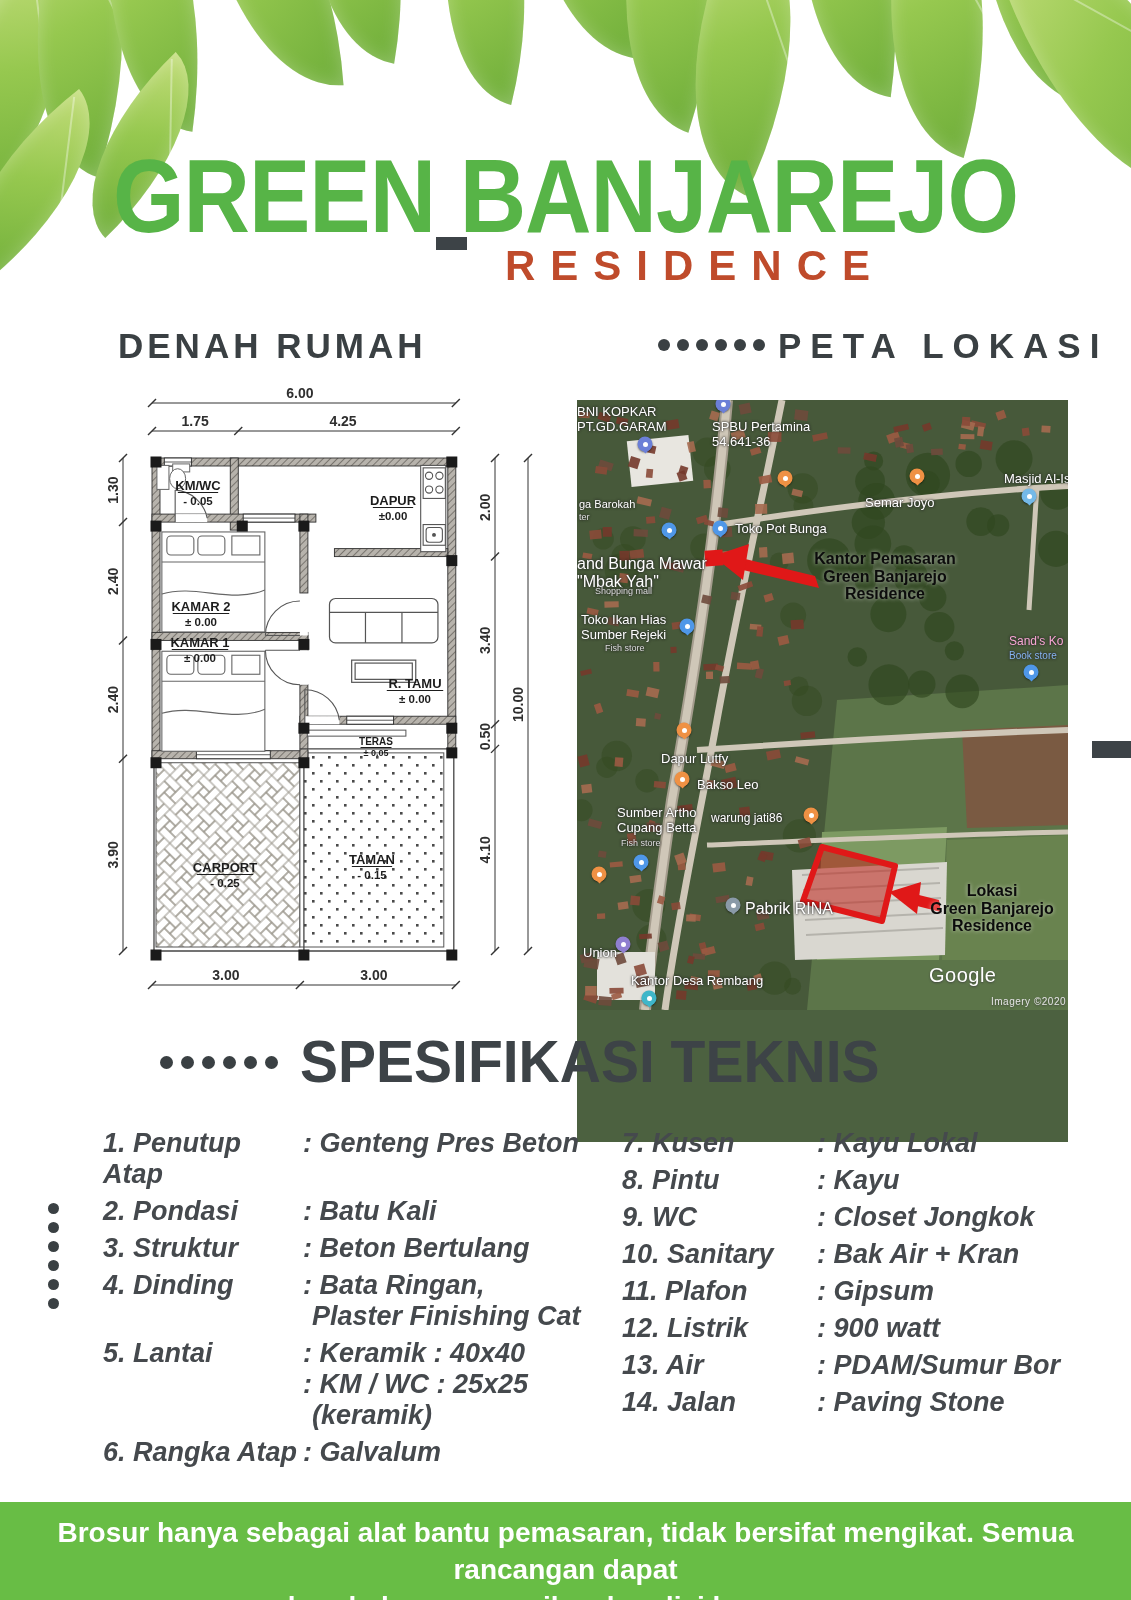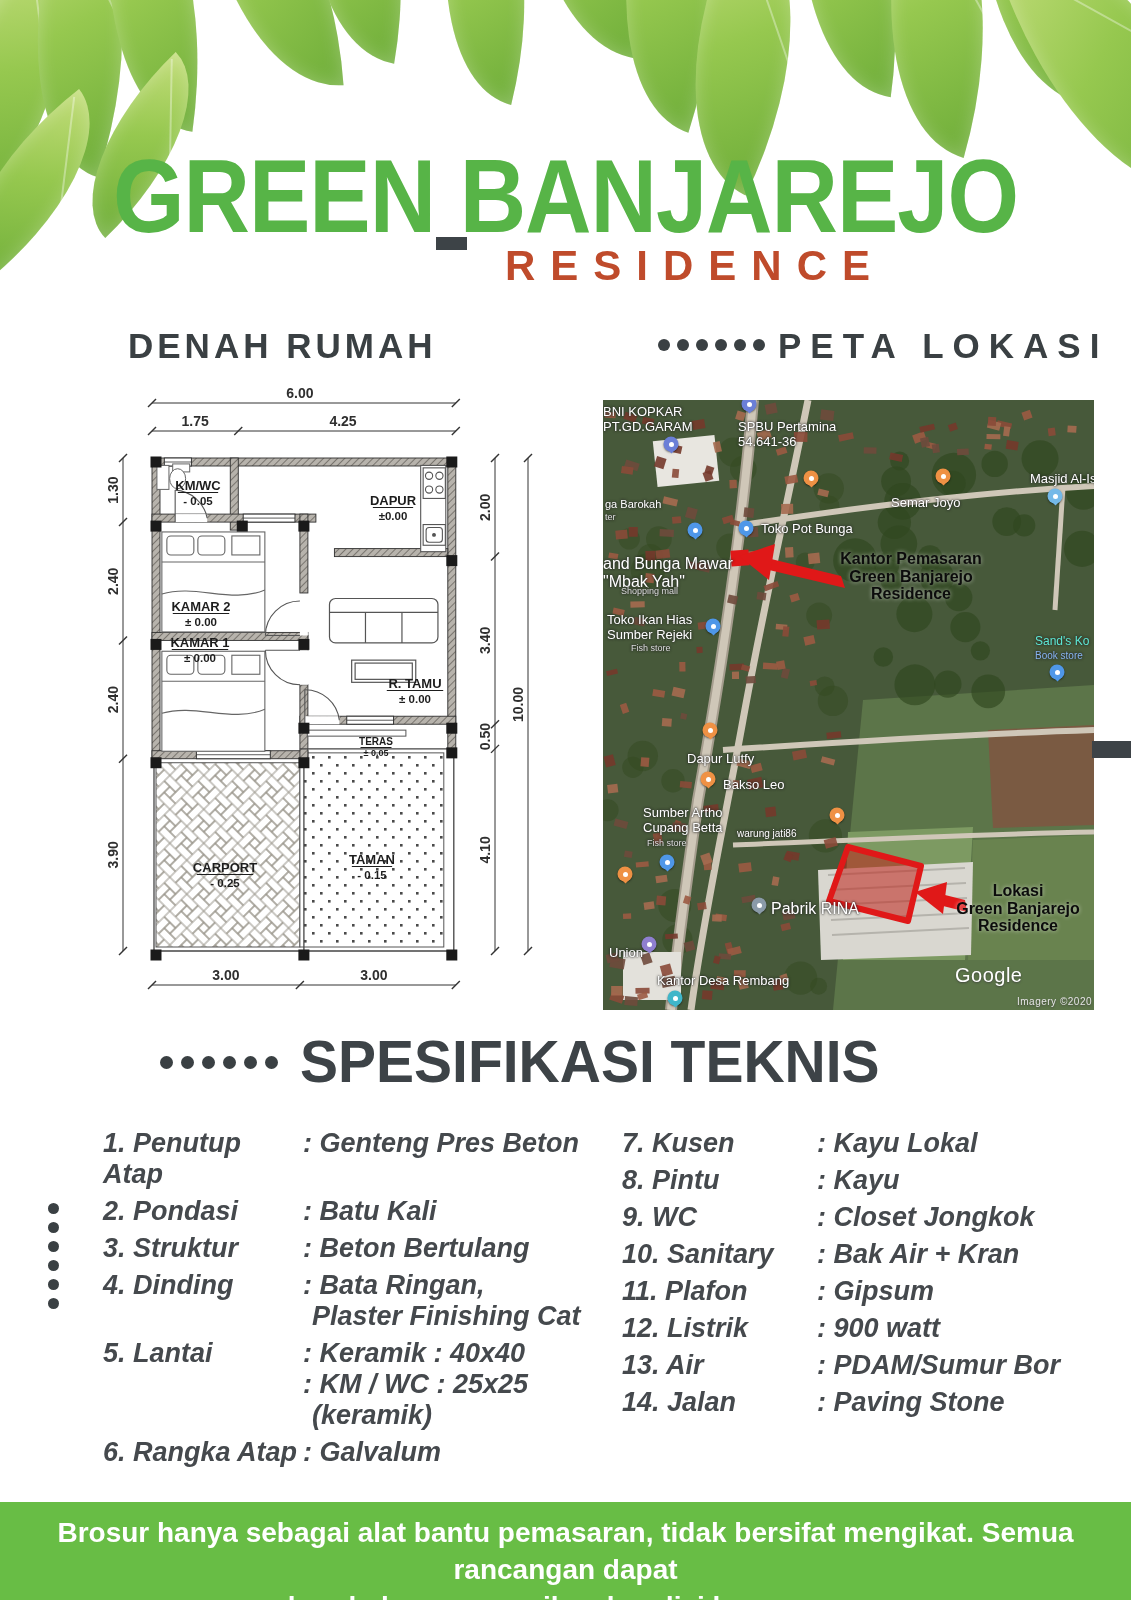--- a/index.html
+++ b/index.html
@@ -17,21 +17,21 @@
      transform-origin:top;white-space:nowrap;}
   .brand-sub{position:absolute;left:505px;top:242px;font-size:42px;font-weight:900;
      letter-spacing:15px;white-space:nowrap;}
   .brand-dash{position:absolute;left:436px;top:237px;width:31px;height:13px;background:#3d4347;}
   
   .sec-head{position:absolute;color:#3a4043;font-weight:900;white-space:nowrap;}
   .dots{position:absolute;display:flex;gap:7px;}
   .dots i{width:12px;height:12px;border-radius:50%;background:#3a4043;display:block;}
   .dots.vert{flex-direction:column;gap:8px;}
   
-  .map{position:absolute;left:603px;top:400px;width:491px;height:610px;overflow:hidden;
+  .map{position:absolute;left:577px;top:400px;width:491px;height:742px;overflow:hidden;
        background:#4c6140;}
   .map svg{position:absolute;left:0;top:0;}
   .map-label{position:absolute;color:#fff;font-weight:500;line-height:1.12;
       text-shadow:0 0 3px rgba(40,40,40,.9),0 0 2px rgba(40,40,40,.9);white-space:nowrap;}
   .map-note{position:absolute;color:#0c0c0c;font-weight:900;font-size:16px;line-height:1.1;
       text-align:center;transform:translateX(-50%);white-space:nowrap;text-shadow:0 0 4px rgba(255,255,255,.6);}
   .pin{position:absolute;width:15px;height:15px;border-radius:50%;transform:translate(-50%,-50%);
        box-shadow:0 1px 2px rgba(0,0,0,.5);}
   .pin:before{content:"";position:absolute;left:50%;top:100%;transform:translate(-50%,-2px);
        border:4px solid transparent;border-top:6px solid inherit;border-top-color:inherit;}
@@ -93,21 +93,21 @@
       </div>
       <div class="leaf" style="left: 98px; top: 55px; width: 85px; height: 180px; transform: rotate(46deg);">
         <i></i>
       </div>
     </div>
 
   <div class="brand-title" style="color: rgb(87, 180, 71);">GREEN BANJAREJO</div>
   <div class="brand-dash"></div>
   <div class="brand-sub" style="color: rgb(191, 75, 43);">RESIDENCE</div>
 
-  <div class="sec-head" style="left:128px;top:326px;font-size:35px;letter-spacing:4px;">DENAH RUMAH</div>
+  <div class="sec-head" style="left:118px;top:326px;font-size:35px;letter-spacing:4px;">DENAH RUMAH</div>
   <div class="dots" style="left:658px;top:339px;">
     <i></i>
       <i></i>
       <i></i>
       <i></i>
       <i></i>
       <i></i>
     </div>
   <div class="sec-head" style="left:778px;top:326px;font-size:35px;letter-spacing:9px;">PETA LOKASI</div>
 
@@ -600,40 +600,40 @@
       <div class="map-label" style="left: 18px; top: 186px; font-size: 9px; color: rgb(220, 220, 220);">
         <div>Shopping mall</div>
       </div>
       <div class="map-label" style="left: 4px; top: 213px; font-size: 13px; color: rgb(255, 255, 255);">
         <div>Toko Ikan Hias</div>
         <div>Sumber Rejeki</div>
       </div>
       <div class="map-label" style="left: 28px; top: 243px; font-size: 9px; color: rgb(220, 220, 220);">
         <div>Fish store</div>
       </div>
-      <div class="map-label" style="left: 432px; top: 235px; font-size: 12px; color: #5eead4; text-align: right;">
+      <div class="map-label" style="left: 432px; top: 235px; font-size: 12px; color: #f9a8d4; text-align: right;">
         <div>Sand's Ko</div>
       </div>
       <div class="map-label" style="left: 432px; top: 250px; font-size: 10px; color: rgb(134, 180, 240);">
         <div>Book store</div>
       </div>
       <div class="map-label" style="left: 84px; top: 352px; font-size: 13px; color: rgb(255, 255, 255);">
         <div>Dapur Lutfy</div>
       </div>
       <div class="map-label" style="left: 120px; top: 378px; font-size: 13px; color: rgb(255, 255, 255);">
         <div>Bakso Leo</div>
       </div>
       <div class="map-label" style="left: 40px; top: 406px; font-size: 13px; color: rgb(255, 255, 255);">
         <div>Sumber Artho</div>
         <div>Cupang Betta</div>
       </div>
       <div class="map-label" style="left: 44px; top: 438px; font-size: 9px; color: rgb(220, 220, 220);">
         <div>Fish store</div>
       </div>
-      <div class="map-label" style="left: 134px; top: 412px; font-size: 10px; color: rgb(255, 255, 255); margin-top: 16px;">
+      <div class="map-label" style="left: 134px; top: 412px; font-size: 12px; color: rgb(255, 255, 255);">
         <div>warung jati86</div>
       </div>
       <div class="map-label" style="left: 168px; top: 500px; font-size: 16px; color: rgb(255, 255, 255);">
         <div>Pabrik RINA</div>
       </div>
       <div class="map-label" style="left: 6px; top: 546px; font-size: 13px; color: rgb(255, 255, 255);">
         <div>Union</div>
       </div>
       <div class="map-label" style="left: 54px; top: 574px; font-size: 13px; color: rgb(255, 255, 255);">
         <div>Kantor Desa Rembang</div>

